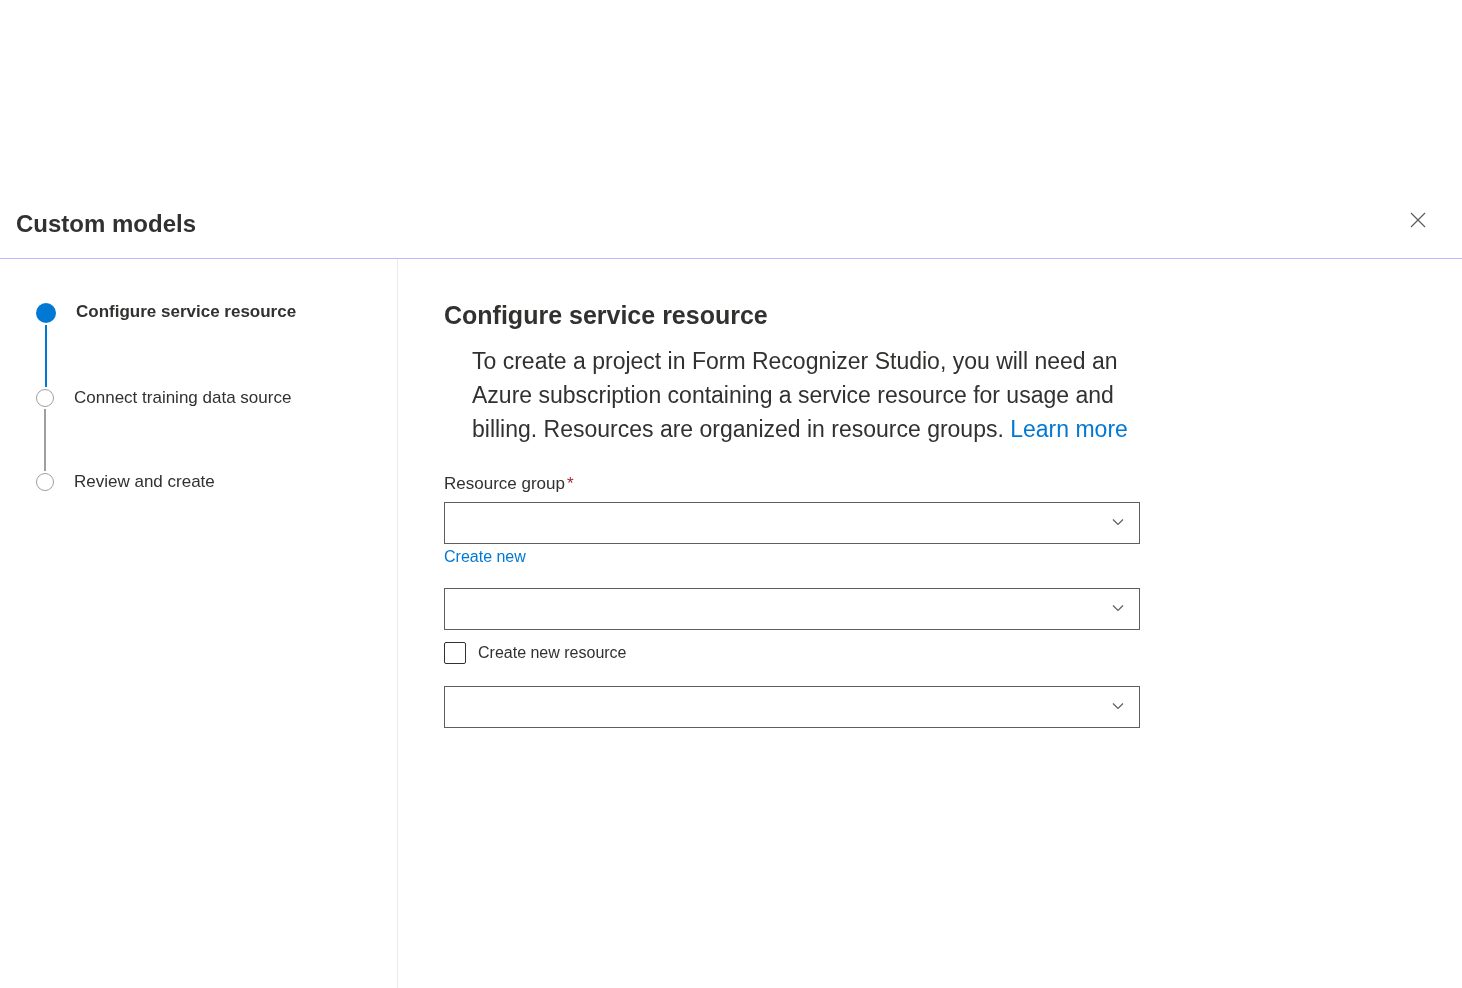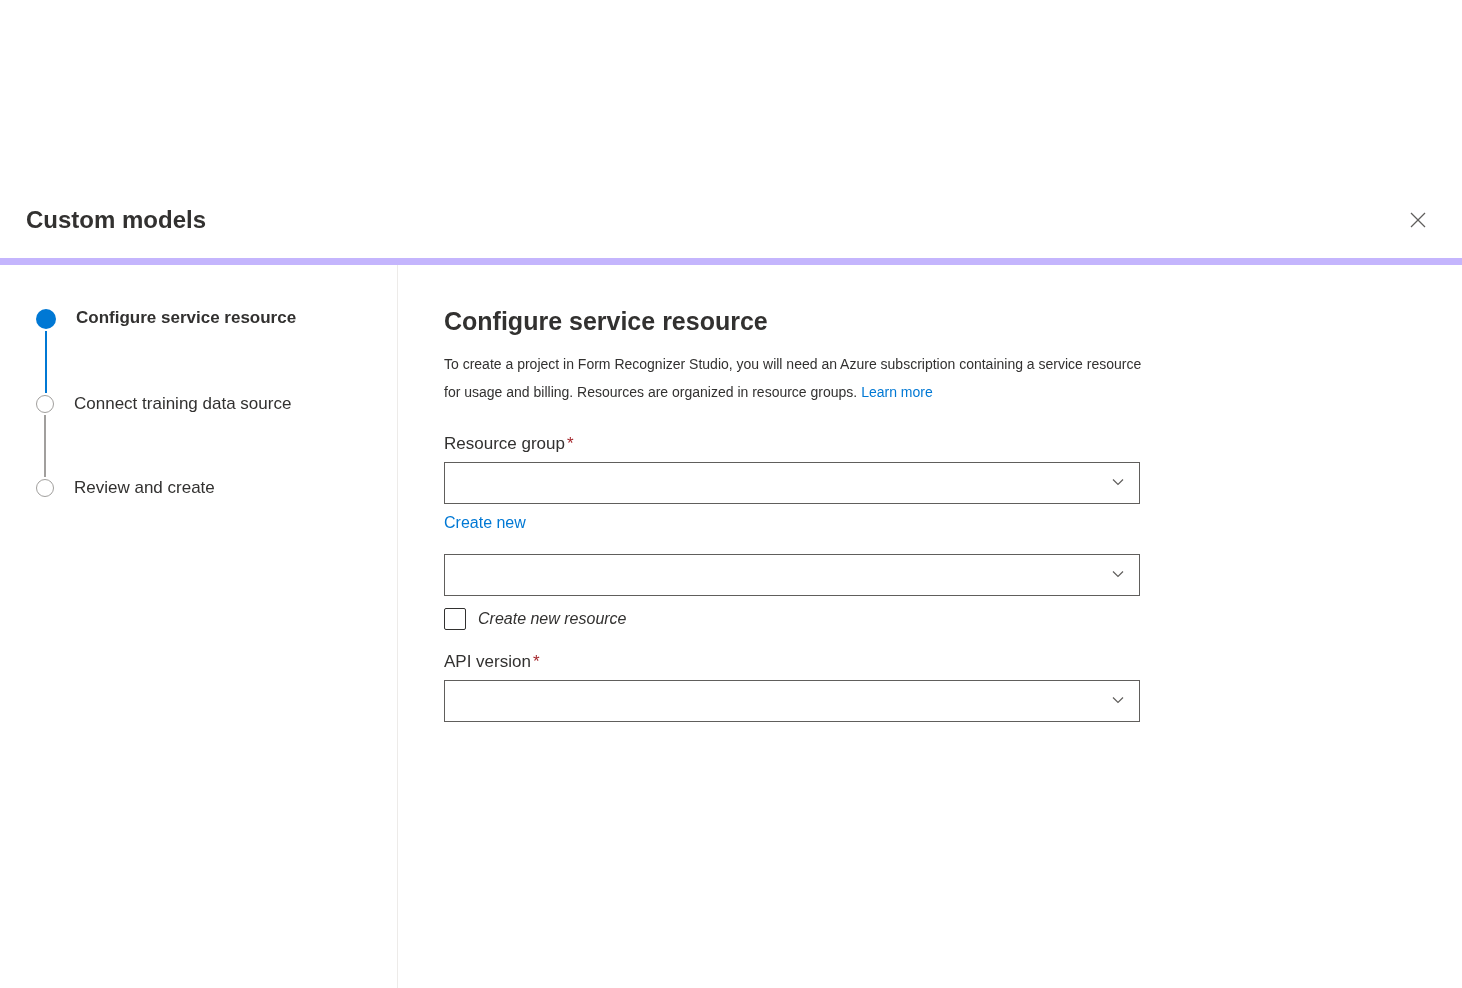--- a/index.html
+++ b/index.html
@@ -9,25 +9,25 @@
     }
     body {
       font-family: 'Segoe UI', -apple-system, BlinkMacSystemFont, sans-serif;
       background: #ffffff;
       color: #323130;
       width: 1462px;
       height: 988px;
       overflow: hidden;
     }
     .header {
-      padding: 24px 28px 20px 26px;
-      border-bottom: 7px solid #c4b5fd;
+      padding: 24px 28px 20px 16px;
+      border-bottom: 1px solid #c4b5fd;
       display: flex;
       justify-content: space-between;
-      align-items: flex-start;
+      align-items: flex-end;
       margin-top: 182px;
     }
     .header-title {
       font-size: 24px;
       font-weight: 600;
       color: #323130;
     }
     .close-btn {
       cursor: pointer;
       color: #605e5c;
@@ -116,25 +116,26 @@
       flex: 1;
       padding: 42px 48px 0 46px;
     }
     .section-title {
       font-size: 25px;
       font-weight: 600;
       color: #323130;
       margin-bottom: 14px;
     }
     .section-description {
-      font-size: 14px;
-      line-height: 28px;
+      font-size: 23px;
+      line-height: 34px;
       color: #323130;
       margin-bottom: 28px;
       max-width: 700px;
+      margin-left: 28px;
     }
     .link {
       color: #0078d4;
       text-decoration: none;
       cursor: pointer;
     }
     .form-group {
       margin-bottom: 22px;
     }
     .form-label {
@@ -169,29 +170,28 @@
       color: #605e5c;
     }
     .chevron-down svg {
       width: 14px;
       height: 14px;
     }
     .create-new-link {
       font-size: 16px;
       color: #0078d4;
       text-decoration: none;
-      margin-top: 10px;
+      margin-top: 4px;
       display: inline-block;
       cursor: pointer;
     }
     .checkbox-row {
       display: flex;
       align-items: center;
       margin-top: 12px;
-      font-style: italic;
     }
     .checkbox {
       width: 22px;
       height: 22px;
       border: 1px solid #323130;
       border-radius: 2px;
       margin-right: 12px;
       cursor: pointer;
       background: white;
     }
@@ -273,23 +273,20 @@
             </svg>
         </span>
       </div>
       <div class="checkbox-row">
         <div class="checkbox"></div>
         <label class="checkbox-label">Create new resource</label>
       </div>
     </div>
 
     <div class="form-group">
-      <label class="form-label">
-        <span>API version</span><span class="required-asterisk">*</span>
-      </label>
       <div class="select-field">
         <span></span>
         <span class="chevron-down">
           <svg viewBox="0 0 14 14" fill="none" stroke="currentColor" stroke-width="1.2">
               <polyline points="2,5 7,10 12,5"></polyline>
             </svg>
         </span>
       </div>
     </div>
 

